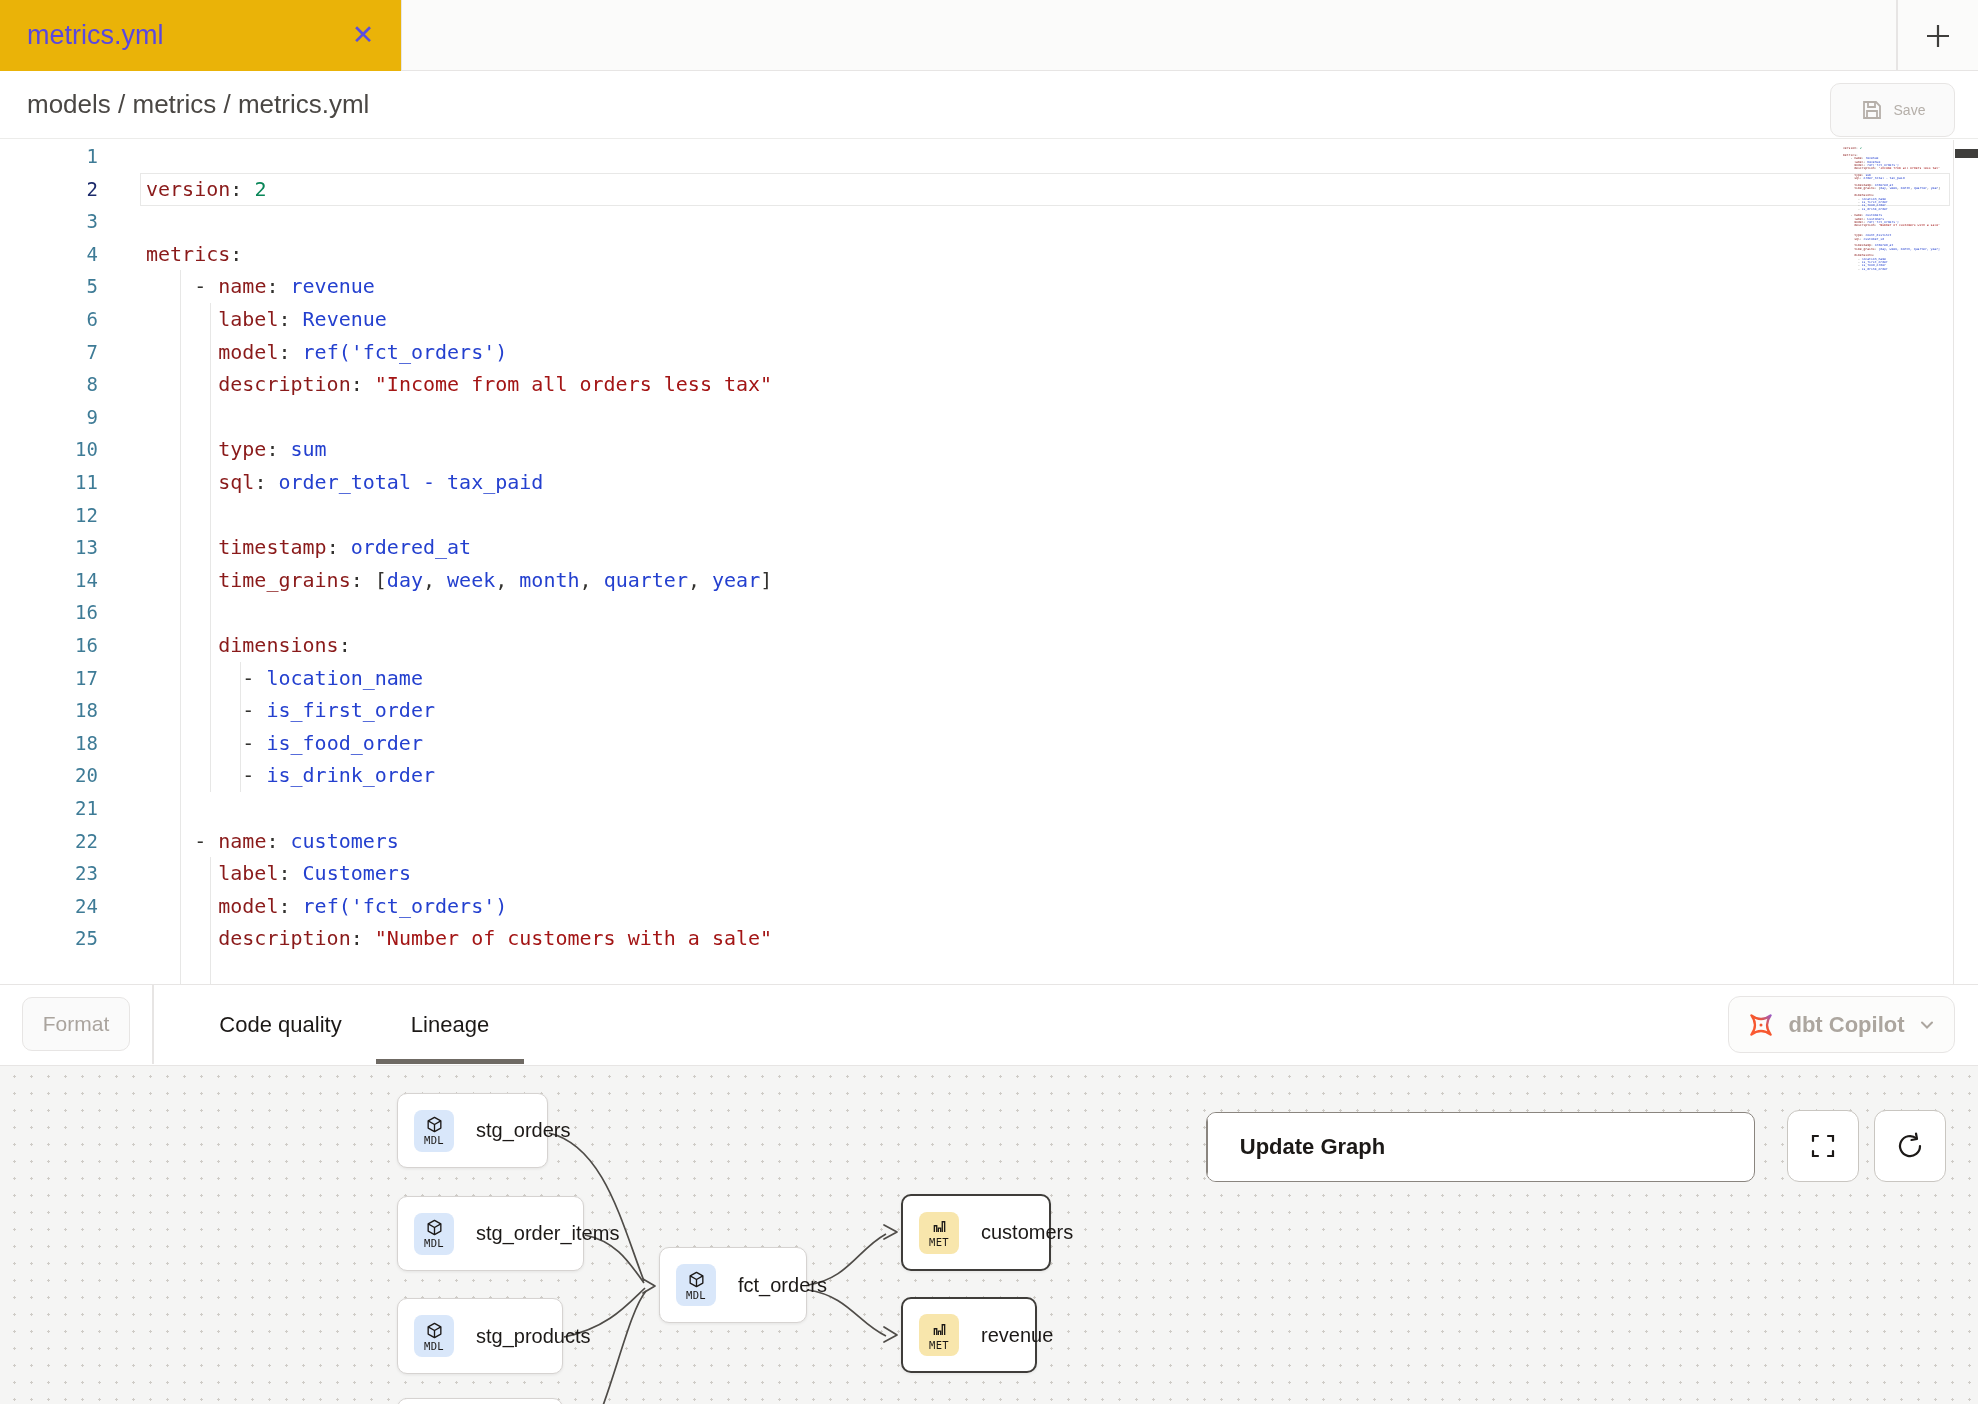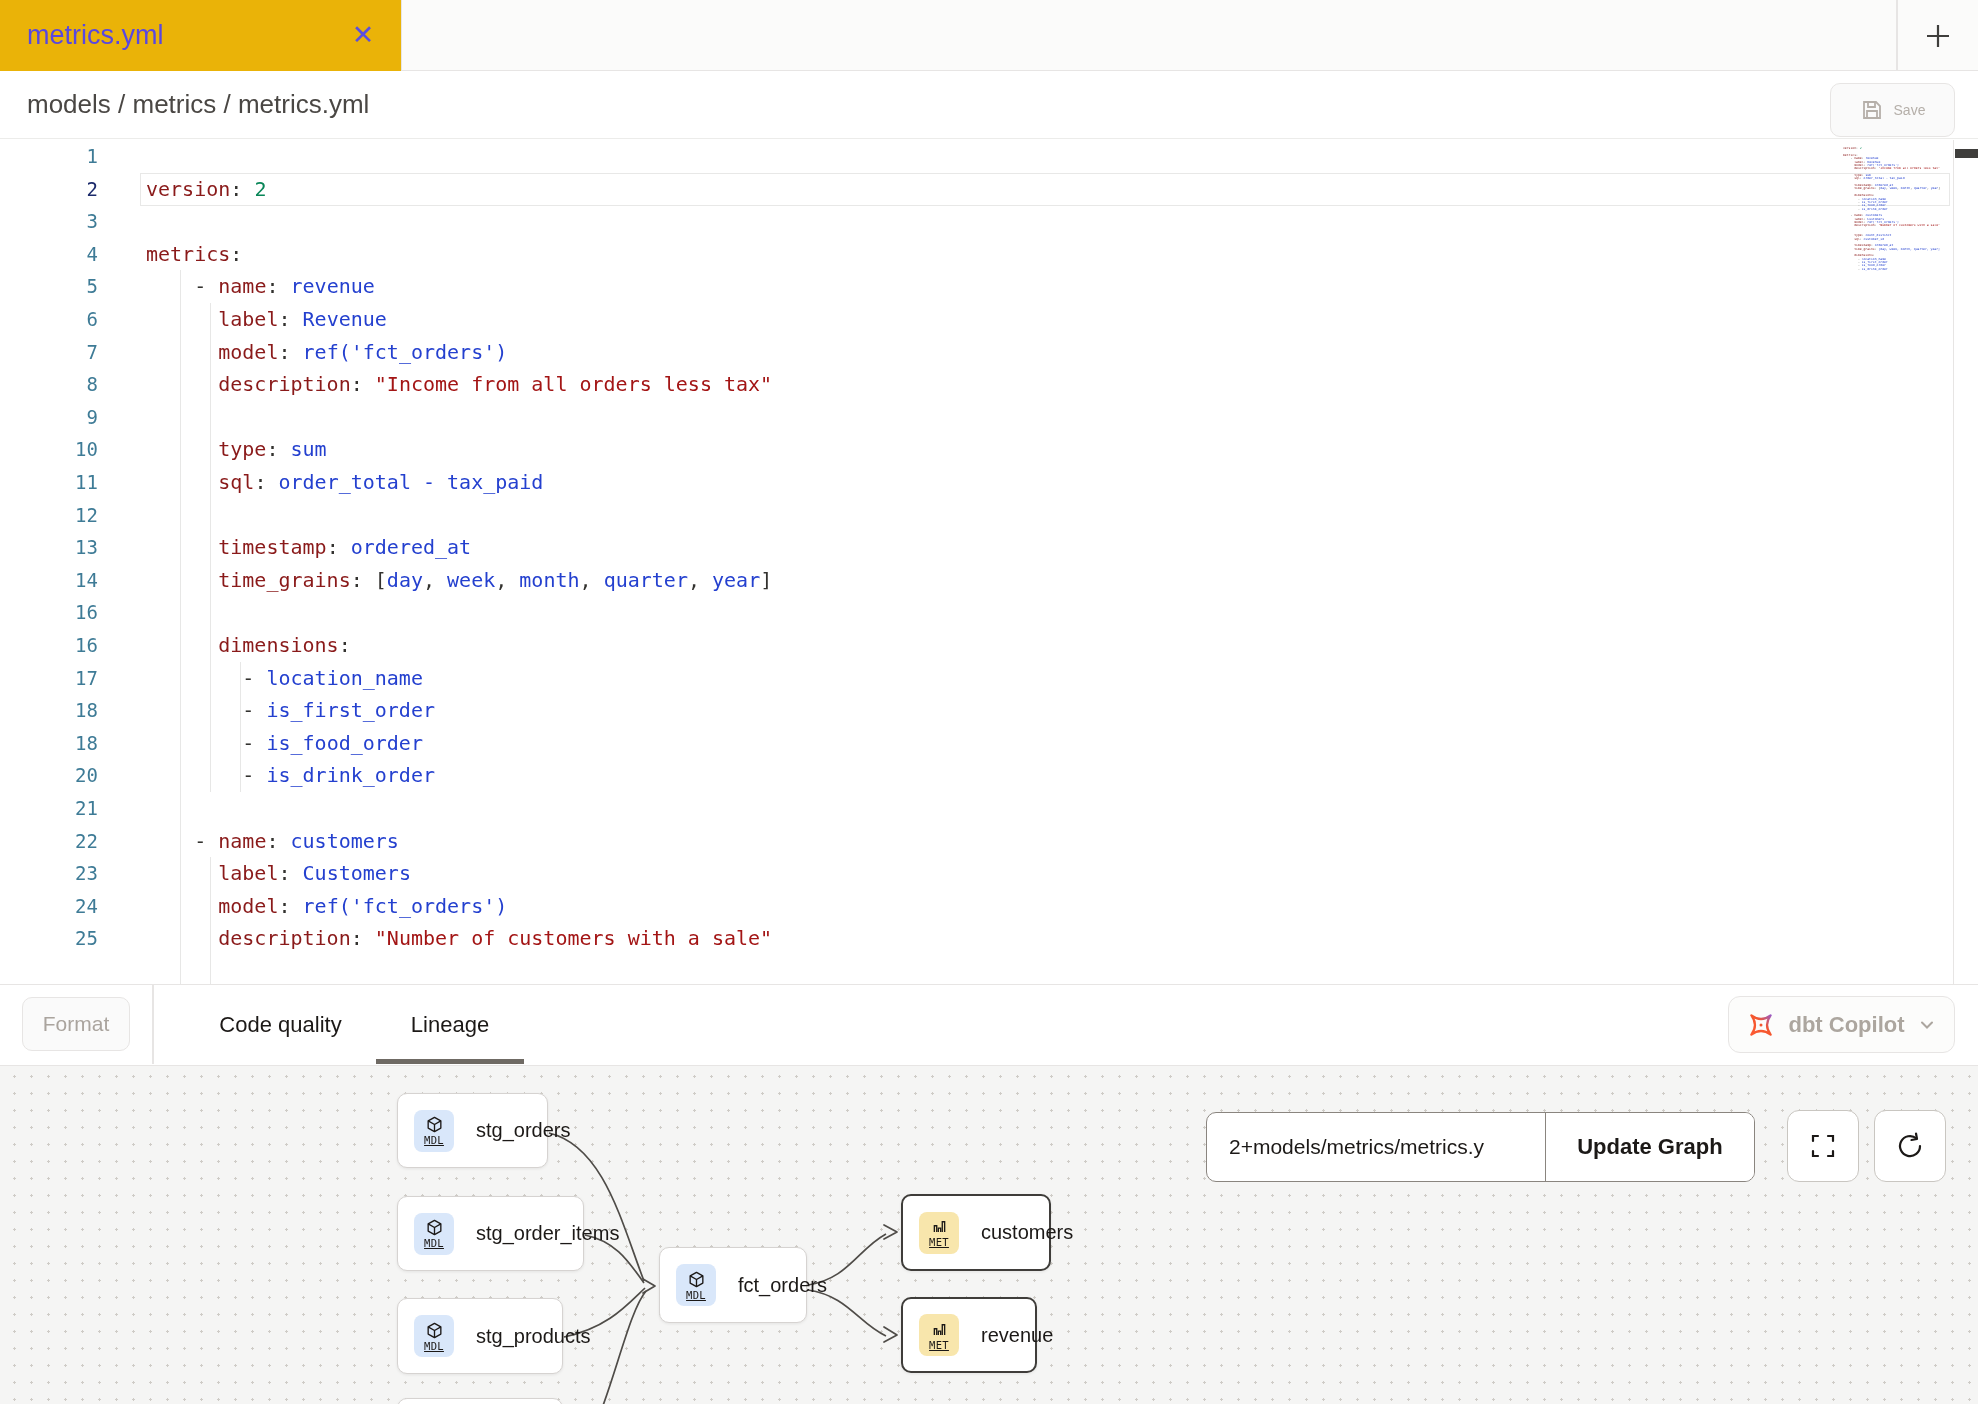--- a/index.html
+++ b/index.html
@@ -65,21 +65,21 @@
   
   .lineage { position:absolute; left:0; top:1066px; width:1978px; height:338px;
     background:#f5f5f4;
     background-image:radial-gradient(#cfccc7 1.2px, transparent 1.3px);
     background-size:17px 17px; background-position:6px 2px; overflow:hidden; }
   .edges { position:absolute; left:0; top:0; width:1978px; height:338px; }
   .lnode { position:absolute; background:#fff; border:1.5px solid #d6d3d1; border-radius:10px;
     box-shadow:0 1px 3px rgba(28,25,23,.08); display:flex; align-items:center; }
   .lnode.met { border:2px solid #3f3d3a; }
   .lnode-icon { width:40px; height:42px; border-radius:8px; margin-left:16px;
-    display:flex; flex-direction:column; align-items:center; justify-content:center; gap:0px; flex:none;text-decoration:underline; }
+    display:flex; flex-direction:column; align-items:center; justify-content:center; gap:0px; flex:none; }
   .lnode-icon .badge { font-family:"DejaVu Sans Mono", monospace; font-size:10.5px; color:#1c1917; letter-spacing:.3px; }
   .icon-mdl { background:#d9e7fa; } .icon-met { background:#f8e6ac; }
   .lnode-label { margin-left:22px; font-size:20px; color:#1c1917; white-space:nowrap; }
   .selector-group { position:absolute; left:1206px; top:46px; width:549px; height:70px;
     border:1.5px solid #8a857f; border-radius:10px; background:#fff; display:flex; overflow:hidden; }
   .selector-input { width:339px; height:100%; border:none; outline:none; background:transparent;
     padding:0 0 0 22px; font-family:"Liberation Sans", sans-serif; font-size:21px; color:#1c1917; }
   .update-btn { width:210px; height:100%; border:none; border-left:1.5px solid #8a857f;
     background:#fff; font-family:"Liberation Sans", sans-serif; font-size:22px; font-weight:bold;
     color:#1c1917; cursor:pointer; }
@@ -372,21 +372,20 @@
               <path d="M15.5 19 V6 H18.5 V19"></path>
               <path d="M4 19 H20" stroke-width="0"></path>
             </svg>
             <span class="badge">MET</span>
           </div>
           <span class="lnode-label">revenue</span>
         </div>
       </div>
 
     <div class="selector-group">
-      <input class="selector-input" type="text" value="2+models/metrics/metrics.y" style="">
       <button class="update-btn">Update Graph</button>
     </div>
     <div class="sq-btn" style="left:1787px;">
       <svg width="30" height="30" viewBox="0 0 30 30" fill="none" stroke="#1c1917" stroke-width="2.2" stroke-linecap="round">
         <path d="M5 10 V5 H10"></path>
           <path d="M20 5 H25 V10"></path>
           <path d="M25 20 V25 H20"></path>
           <path d="M10 25 H5 V20"></path>
       </svg>
     </div>

